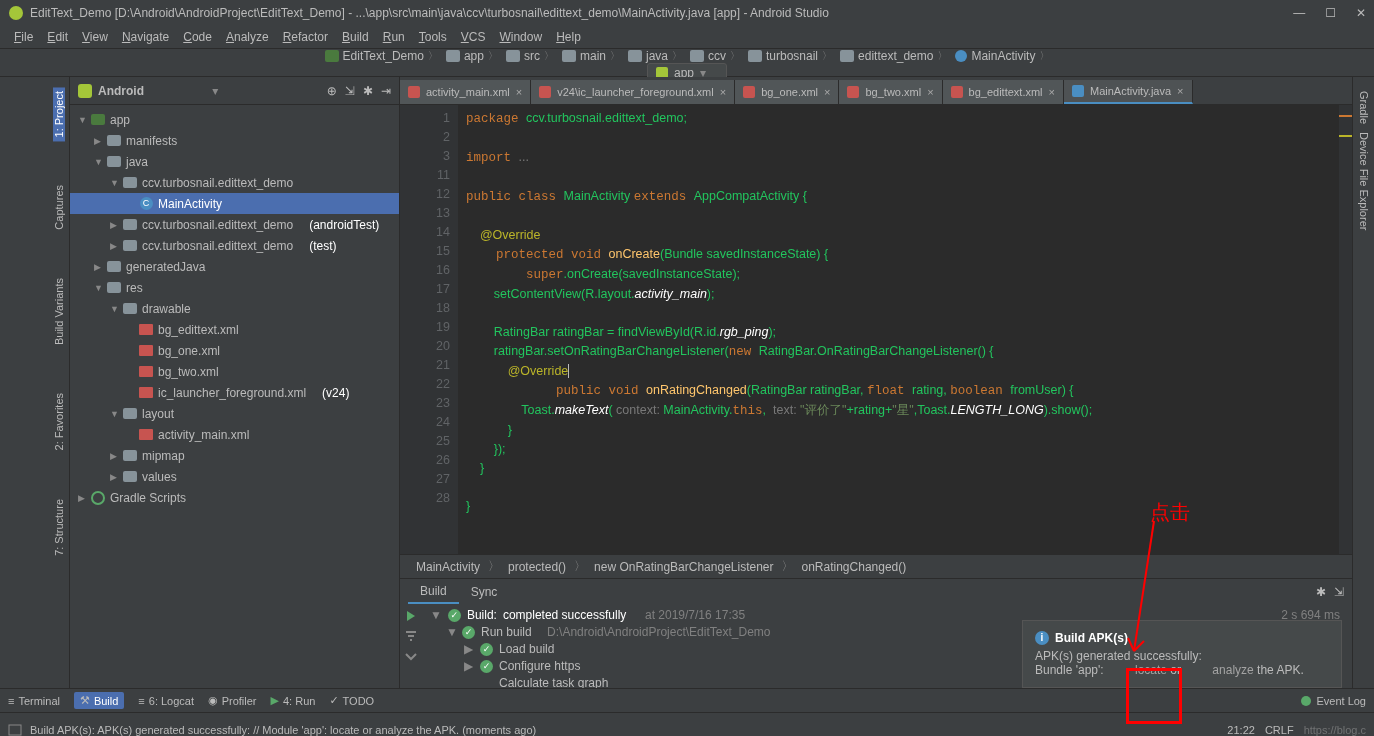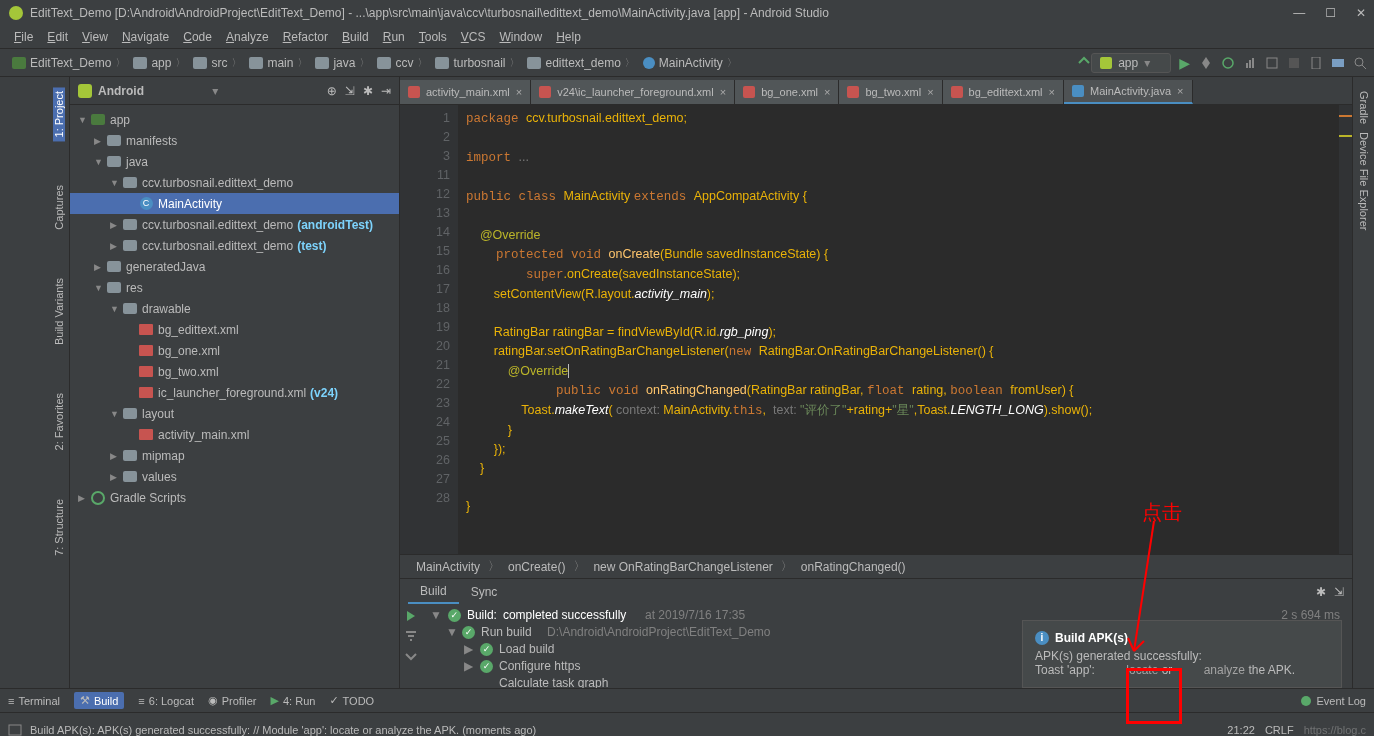--- a/index.html
+++ b/index.html
@@ -5,21 +5,21 @@
 * { margin: 0; padding: 0; box-sizing: border-box; font-family: 'Segoe UI', Tahoma, sans-serif; }
 body { background: #3c3f41; color: #bbbbbb; font-size: 12px; overflow: hidden; width: 1374px; height: 736px; }
 .title-bar { background: #3c3f41; height: 25px; display: flex; align-items: center; padding: 0 8px; }
 .title-bar .as-icon { width: 16px; height: 16px; margin-right: 6px; }
 .title-bar .title { flex: 1; color: #bbbbbb; font-size: 12px; }
 .title-bar .win-controls { display: flex; gap: 20px; }
 .title-bar .win-controls span { cursor: pointer; }
 .menu-bar { background: #3c3f41; height: 24px; display: flex; align-items: center; padding: 0 8px; gap: 2px; border-bottom: 1px solid #2b2b2b; }
 .menu-bar .menu-item { padding: 2px 6px; cursor: pointer; }
 .menu-bar .menu-item .ul { text-decoration: underline; }
-.nav-bar { background: #3c3f41; height: 28px; display: flex; align-items: center; padding: 0 8px; border-bottom: 1px solid #2b2b2b; }
+.nav-bar { background: #3c3f41; height: 28px; display: flex; align-items: center; padding: 0 8px; border-bottom: 1px solid #2b2b2b; flex-direction: column; }
 .nav-bar .crumb { display: flex; align-items: center; gap: 4px; padding: 0 4px; cursor: pointer; }
 .nav-bar .crumb .chev { color: #888; font-size: 10px; }
 .nav-bar .crumb-icon { width: 14px; height: 12px; background: #87939a; border-radius: 2px; }
 .nav-bar .crumb-icon.mod { background: #4a7a3e; }
 .nav-bar .crumb-icon.class { background: #4a8ec2; border-radius: 50%; width: 12px; height: 12px; }
 .nav-bar .spacer { flex: 1; }
 .nav-bar .run-config { background: #45494a; border: 1px solid #555; padding: 2px 20px 2px 8px; border-radius: 3px; display: flex; align-items: center; gap: 6px; }
 .nav-bar .toolbar-icons { display: flex; gap: 10px; align-items: center; margin-left: 8px; }
 .nav-bar .play { color: #59a869; font-size: 14px; }
 .main-area { display: flex; height: calc(100% - 25px - 24px - 28px - 24px - 24px); padding-left: 48px; }
@@ -38,36 +38,36 @@
 .tree-node { display: flex; align-items: center; padding: 2px 0 2px 8px; cursor: pointer; height: 21px; }
 .tree-node.selected { background: #4b6eaf; color: #fff; }
 .tree-node .arrow { width: 12px; color: #888; font-size: 9px; }
 .tree-node .icon { width: 16px; height: 14px; margin-right: 4px; display: inline-flex; align-items: center; justify-content: center; }
 .tree-node .folder { background: #87939a; border-radius: 2px; width: 14px; height: 11px; }
 .tree-node .module { background: #4a7a3e; border-radius: 2px; width: 14px; height: 11px; }
 .tree-node .package { background: #87939a; border-radius: 2px; width: 14px; height: 11px; }
 .tree-node .class { background: #4a8ec2; border-radius: 50%; width: 13px; height: 13px; color: #fff; font-size: 9px; text-align: center; line-height: 13px; }
 .tree-node .xmlf { background: #c75450; width: 14px; height: 11px; border-radius: 1px; }
 .tree-node .gradle { width: 14px; height: 14px; border: 2px solid #59a869; border-radius: 50%; }
-.tree-node .hint { color: #7dd3fc; margin-left: 4px; font-weight: bold; }
+.tree-node .hint { color: #ffffff; margin-left: 16px; }
 .editor-area { flex: 1; display: flex; flex-direction: column; background: #2b2b2b; }
 .tabs { height: 28px; background: #3c3f41; display: flex; align-items: flex-end; border-bottom: 1px solid #2b2b2b; overflow: hidden; }
 .tab { display: flex; align-items: center; padding: 4px 8px; background: #515658; gap: 6px; cursor: pointer; border-right: 1px solid #2b2b2b; font-size: 11px; height: 24px; }
 .tab.active { background: #4e5254; border-bottom: 2px solid #4a8ec2; }
 .tab .close { color: #aaa; font-size: 11px; cursor: pointer; }
 .tab .ficon { width: 12px; height: 12px; }
 .editor { flex: 1; display: flex; background: #2b2b2b; font-family: 'Consolas', monospace; font-size: 12.5px; overflow: hidden; position: relative; }
 .gutter { width: 58px; background: #313335; padding: 4px 8px 4px 0; text-align: right; color: #606366; line-height: 19px; position: relative; }
 .gutter .ln { height: 19px; }
 .code { flex: 1; padding: 4px 8px; line-height: 19px; white-space: pre; color: #a9b7c6; position: relative; }
 .kw { color: #cc7832; font-family: Liberation Mono, monospace; }
 .str { color: #6a8759; }
 .ann { color: #bbb529; }
 .fn { color: #ffc66d; }
-.typ { color: #eab308; }
+.typ { color: #22c55e; }
 .fld { color: #ffffff; font-style: italic; }
 .hint2 { color: #787878; }
 .caret { border-right: 1px solid #bbb; }
 .minimap { width: 14px; background: #313335; border-left: 1px solid #2b2b2b; position: relative; }
 .minimap .mark { position: absolute; width: 100%; height: 2px; background: #cc7832; }
 .breadcrumb-bar { height: 24px; background: #3c3f41; display: flex; align-items: center; padding: 0 16px; gap: 8px; font-size: 12px; border-top: 1px solid #2b2b2b; }
 .breadcrumb-bar .bc-item { color: #bbbbbb; cursor: pointer; }
 .breadcrumb-bar .bc-sep { color: #888; }
 .bottom-panel { height: 110px; background: #3c3f41; border-top: 1px solid #2b2b2b; display: flex; flex-direction: column; }
 .bottom-tabs { height: 26px; display: flex; align-items: center; padding: 0 8px; }
@@ -82,21 +82,21 @@
 .build-tree .bnode .check { width: 13px; height: 13px; background: #59a869; border-radius: 50%; color: #fff; font-size: 9px; text-align: center; line-height: 13px; }
 .build-tree .bnode .btitle { color: #fff; }
 .build-tree .bnode .bpath { color: #808080; }
 .build-tree .bnode .btime { color: #808080; margin-left: auto; padding-right: 12px; }
 .notification { position: absolute; right: 10px; bottom: 0; width: 320px; background: #45494a; border: 1px solid #555; padding: 10px 12px; font-size: 12px; }
 .notification .ntitle { display: flex; align-items: center; gap: 6px; font-weight: bold; color: #fff; margin-bottom: 4px; }
 .notification .ntitle .info { width: 14px; height: 14px; background: #4a8ec2; border-radius: 50%; color: #fff; font-size: 10px; text-align: center; line-height: 14px; }
 .notification a { color: #a3a3a3; cursor: pointer; margin-left: 28px; }
 .red-box { position: absolute; border: 3px solid red; width: 56px; height: 56px; right: 192px; bottom: 12px; pointer-events: none; }
 .red-arrow { position: absolute; right: 210px; bottom: 70px; pointer-events: none; }
-.red-label { position: absolute; right: 192px; bottom: 210px; color: red; font-family: SimSun, serif; font-size: 20px; pointer-events: none; }
+.red-label { position: absolute; right: 184px; bottom: 210px; color: red; font-family: SimSun, serif; font-size: 20px; pointer-events: none; }
 .bottom-bar { height: 24px; background: #3c3f41; display: flex; align-items: center; padding: 0 8px; gap: 14px; border-top: 1px solid #2b2b2b; font-size: 11px; }
 .bottom-bar .tool { cursor: pointer; display: flex; align-items: center; gap: 4px; }
 .bottom-bar .tool.active { background: #4b6eaf; padding: 2px 6px; color: #fff; border-radius: 2px; }
 .bottom-bar .spacer { flex: 1; }
 .status-bar { height: 35px; background: #3c3f41; display: flex; align-items: center; padding: 0 8px; gap: 8px; border-top: 1px solid #2b2b2b; font-size: 11px; }
 .status-bar .msg { flex: 1; }
 .status-bar .indicators { display: flex; gap: 10px; align-items: center; }
 </style>
 </head>
 <body>
@@ -451,21 +451,21 @@
         </div>
       <div class="code" id="code"><div><span class="kw">package </span><span class="typ">ccv.turbosnail.edittext_demo;</span></div><div>&nbsp;</div><div><span class="kw">import </span><span class="hint2">...</span></div><div>&nbsp;</div><div><span class="kw">public class </span><span class="typ">MainActivity </span><span class="kw">extends </span><span class="typ">AppCompatActivity {</span></div><div>&nbsp;</div><div><span class="ann">    @Override</span></div><div><span class="kw">    protected void </span><span class="fn">onCreate</span><span class="typ">(Bundle savedInstanceState) {</span></div><div><span class="kw">        super</span><span class="typ">.onCreate(savedInstanceState);</span></div><div><span class="typ">        setContentView(R.layout.</span><span class="fld">activity_main</span><span class="typ">);</span></div><div>&nbsp;</div><div><span class="typ">        RatingBar ratingBar = findViewById(R.id.</span><span class="fld">rgb_ping</span><span class="typ">);</span></div><div><span class="typ">        ratingBar.setOnRatingBarChangeListener(</span><span class="kw">new </span><span class="typ">RatingBar.OnRatingBarChangeListener() {</span></div><div><span class="ann">            @Override</span><span class="caret"></span></div><div><span class="kw">            public void </span><span class="fn">onRatingChanged</span><span class="typ">(RatingBar ratingBar, </span><span class="kw">float </span><span class="typ">rating, </span><span class="kw">boolean </span><span class="typ">fromUser) {</span></div><div><span class="typ">                Toast.</span><span class="fld">makeText</span><span class="typ">( </span><span class="hint2">context: </span><span class="typ">MainActivity.</span><span class="kw">this</span><span class="typ">,  </span><span class="hint2">text: </span><span class="str">"评价了"</span><span class="typ">+rating+</span><span class="str">"星"</span><span class="typ">,Toast.</span><span class="fld">LENGTH_LONG</span><span class="typ">).show();</span></div><div><span class="typ">            }</span></div><div><span class="typ">        });</span></div><div><span class="typ">    }</span></div><div>&nbsp;</div><div><span class="typ">}</span></div></div>
       <div class="minimap">
         <div class="mark" style="top:10px;"></div>
         <div class="mark" style="top:30px;background:#bbb529;"></div>
       </div>
     </div>
     <div class="breadcrumb-bar" id="bc-bar">
         <span class="bc-item">MainActivity</span>
         <span class="bc-sep">〉</span>
-        <span class="bc-item">onCreate()</span>
+        <span class="bc-item">protected()</span>
         <span class="bc-sep">〉</span>
         <span class="bc-item">new OnRatingBarChangeListener</span>
         <span class="bc-sep">〉</span>
         <span class="bc-item">onRatingChanged()</span>
       </div>
     <div class="bottom-panel">
       <div class="bottom-tabs" id="btabs">
           <div class="btab selected">Build</div>
           <div class="btab">Sync</div>
         <div class="spacer"></div>
@@ -505,21 +505,21 @@
               <span>Calculate task graph</span>
             </div>
           </div>
         <div class="notification">
           <div class="ntitle">
               <span class="info">i</span>
               <span>Build APK(s)</span>
             </div>
           <div>APK(s) generated successfully:</div>
           <div>
-            <span>Toast 'app': </span><a>locate</a><span> or </span><a>analyze</a><span> the APK.</span>
+            <span>Bundle 'app': </span><a>locate</a><span> or </span><a>analyze</a><span> the APK.</span>
           </div>
         </div>
       </div>
     </div>
   </div>
   <div class="right-rail" id="right-rail">
       <div class="rail-text">Gradle</div>
       <div class="rail-text">Device File Explorer</div>
     </div>
 </div>

